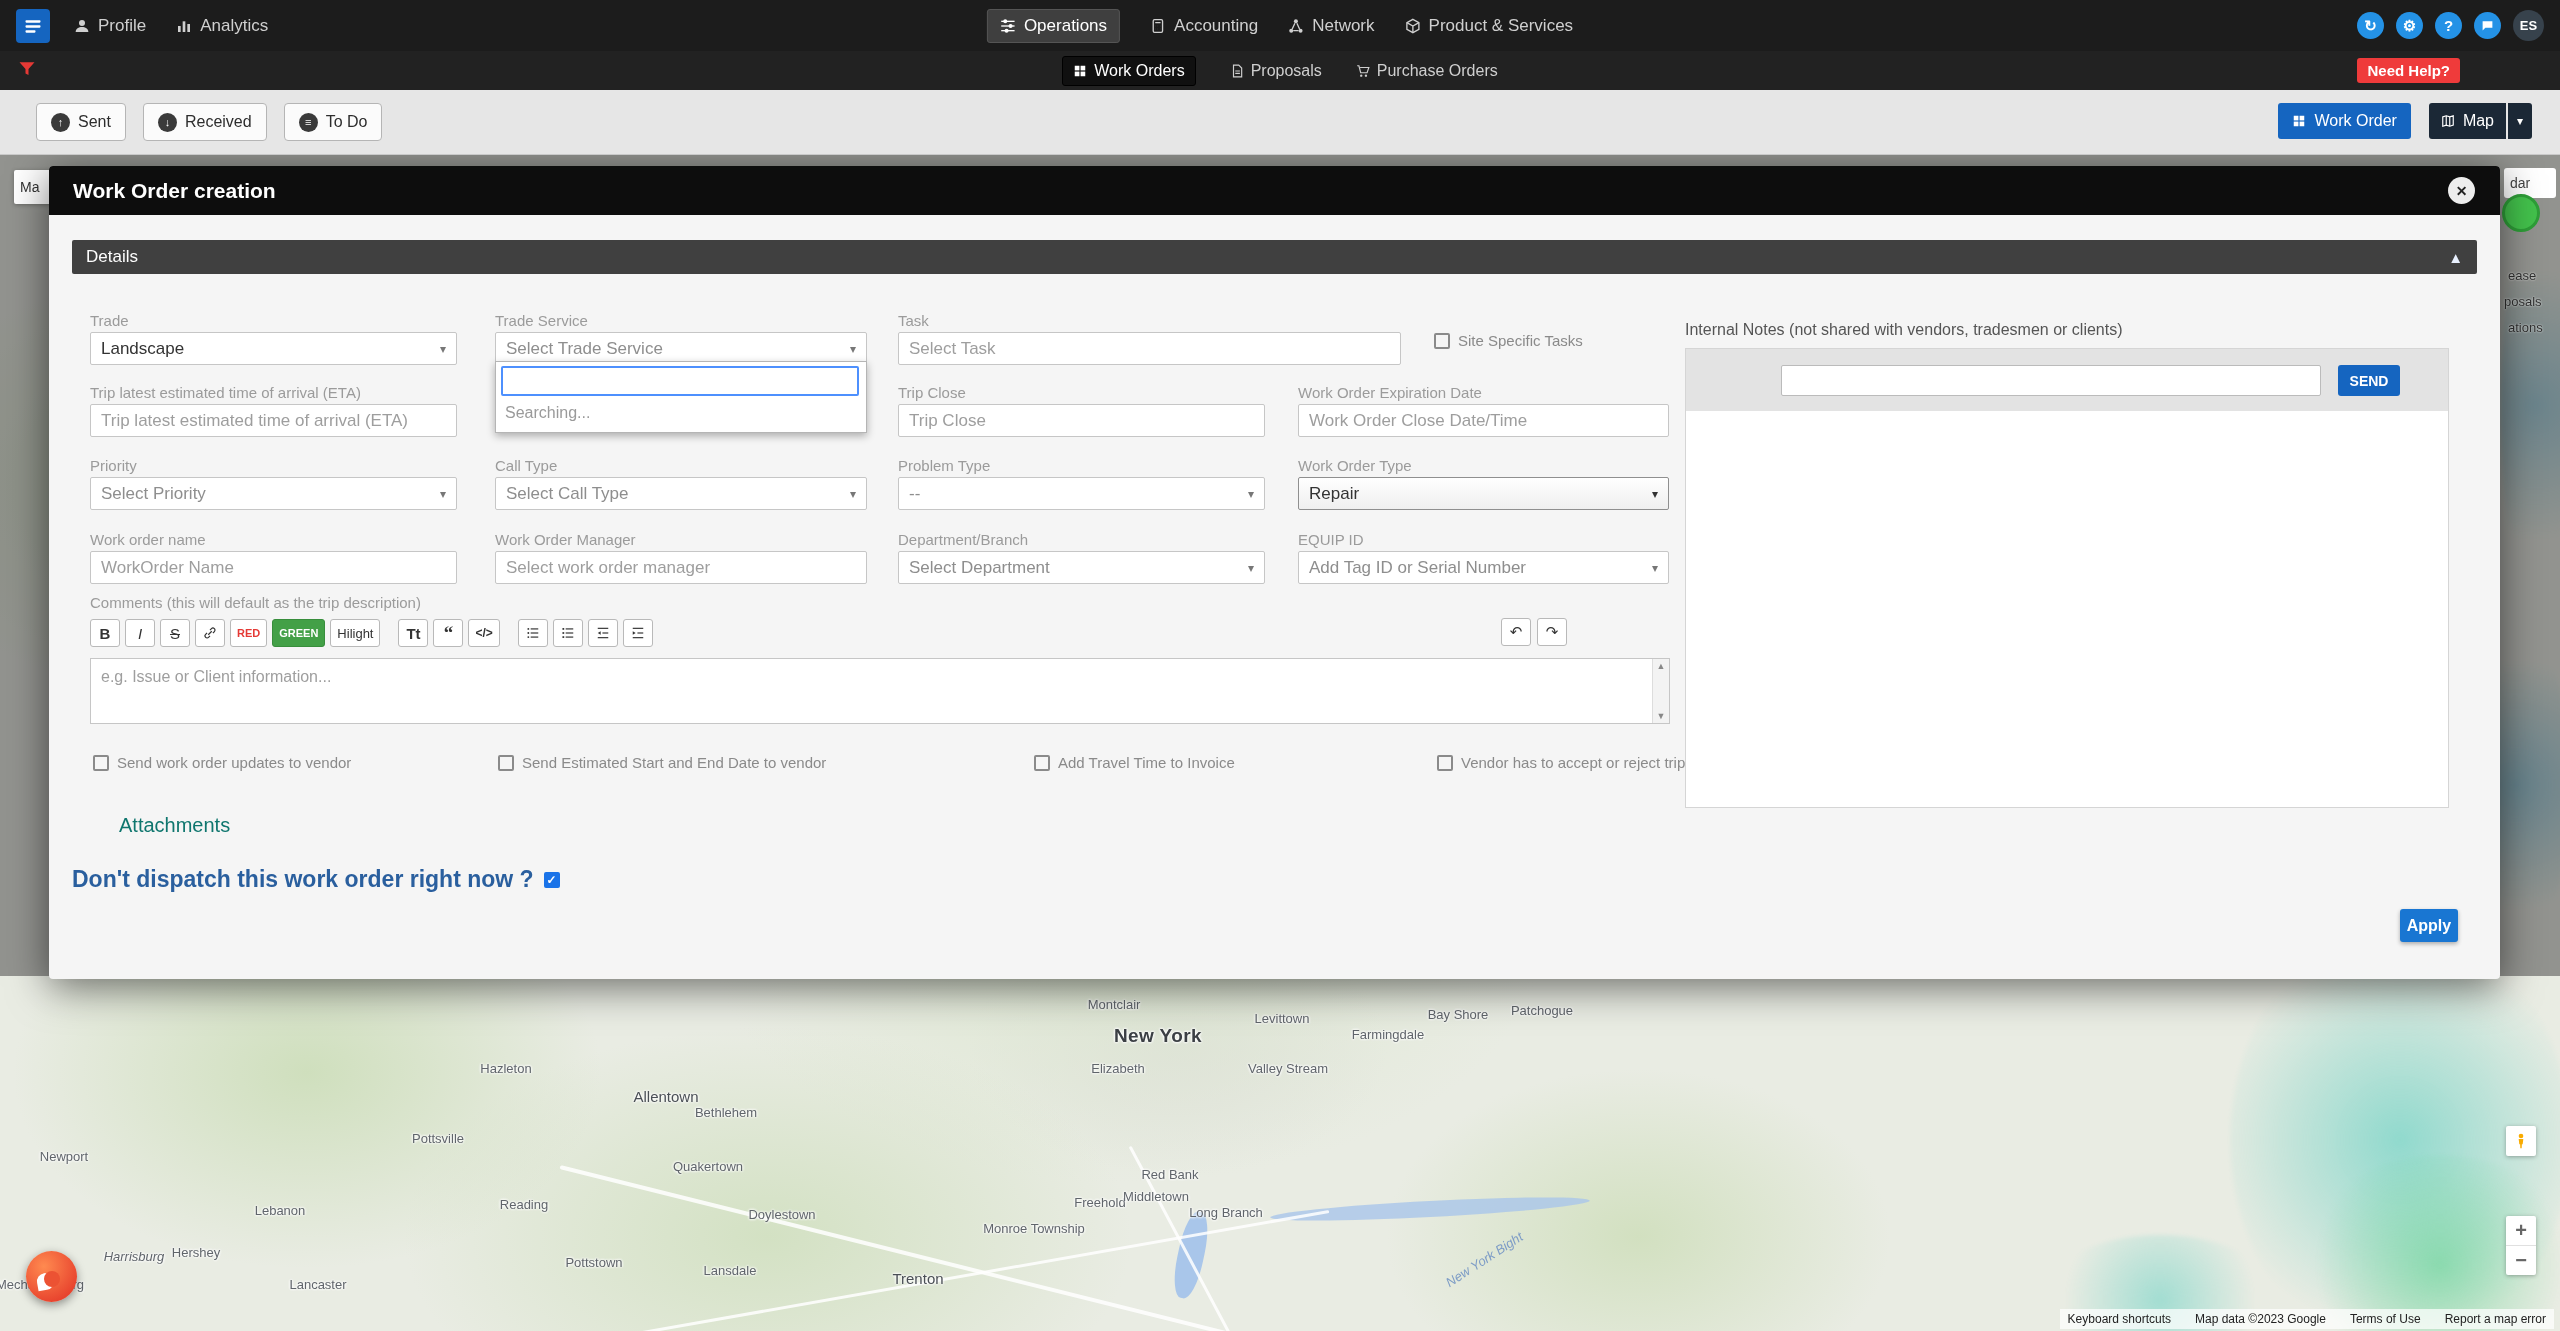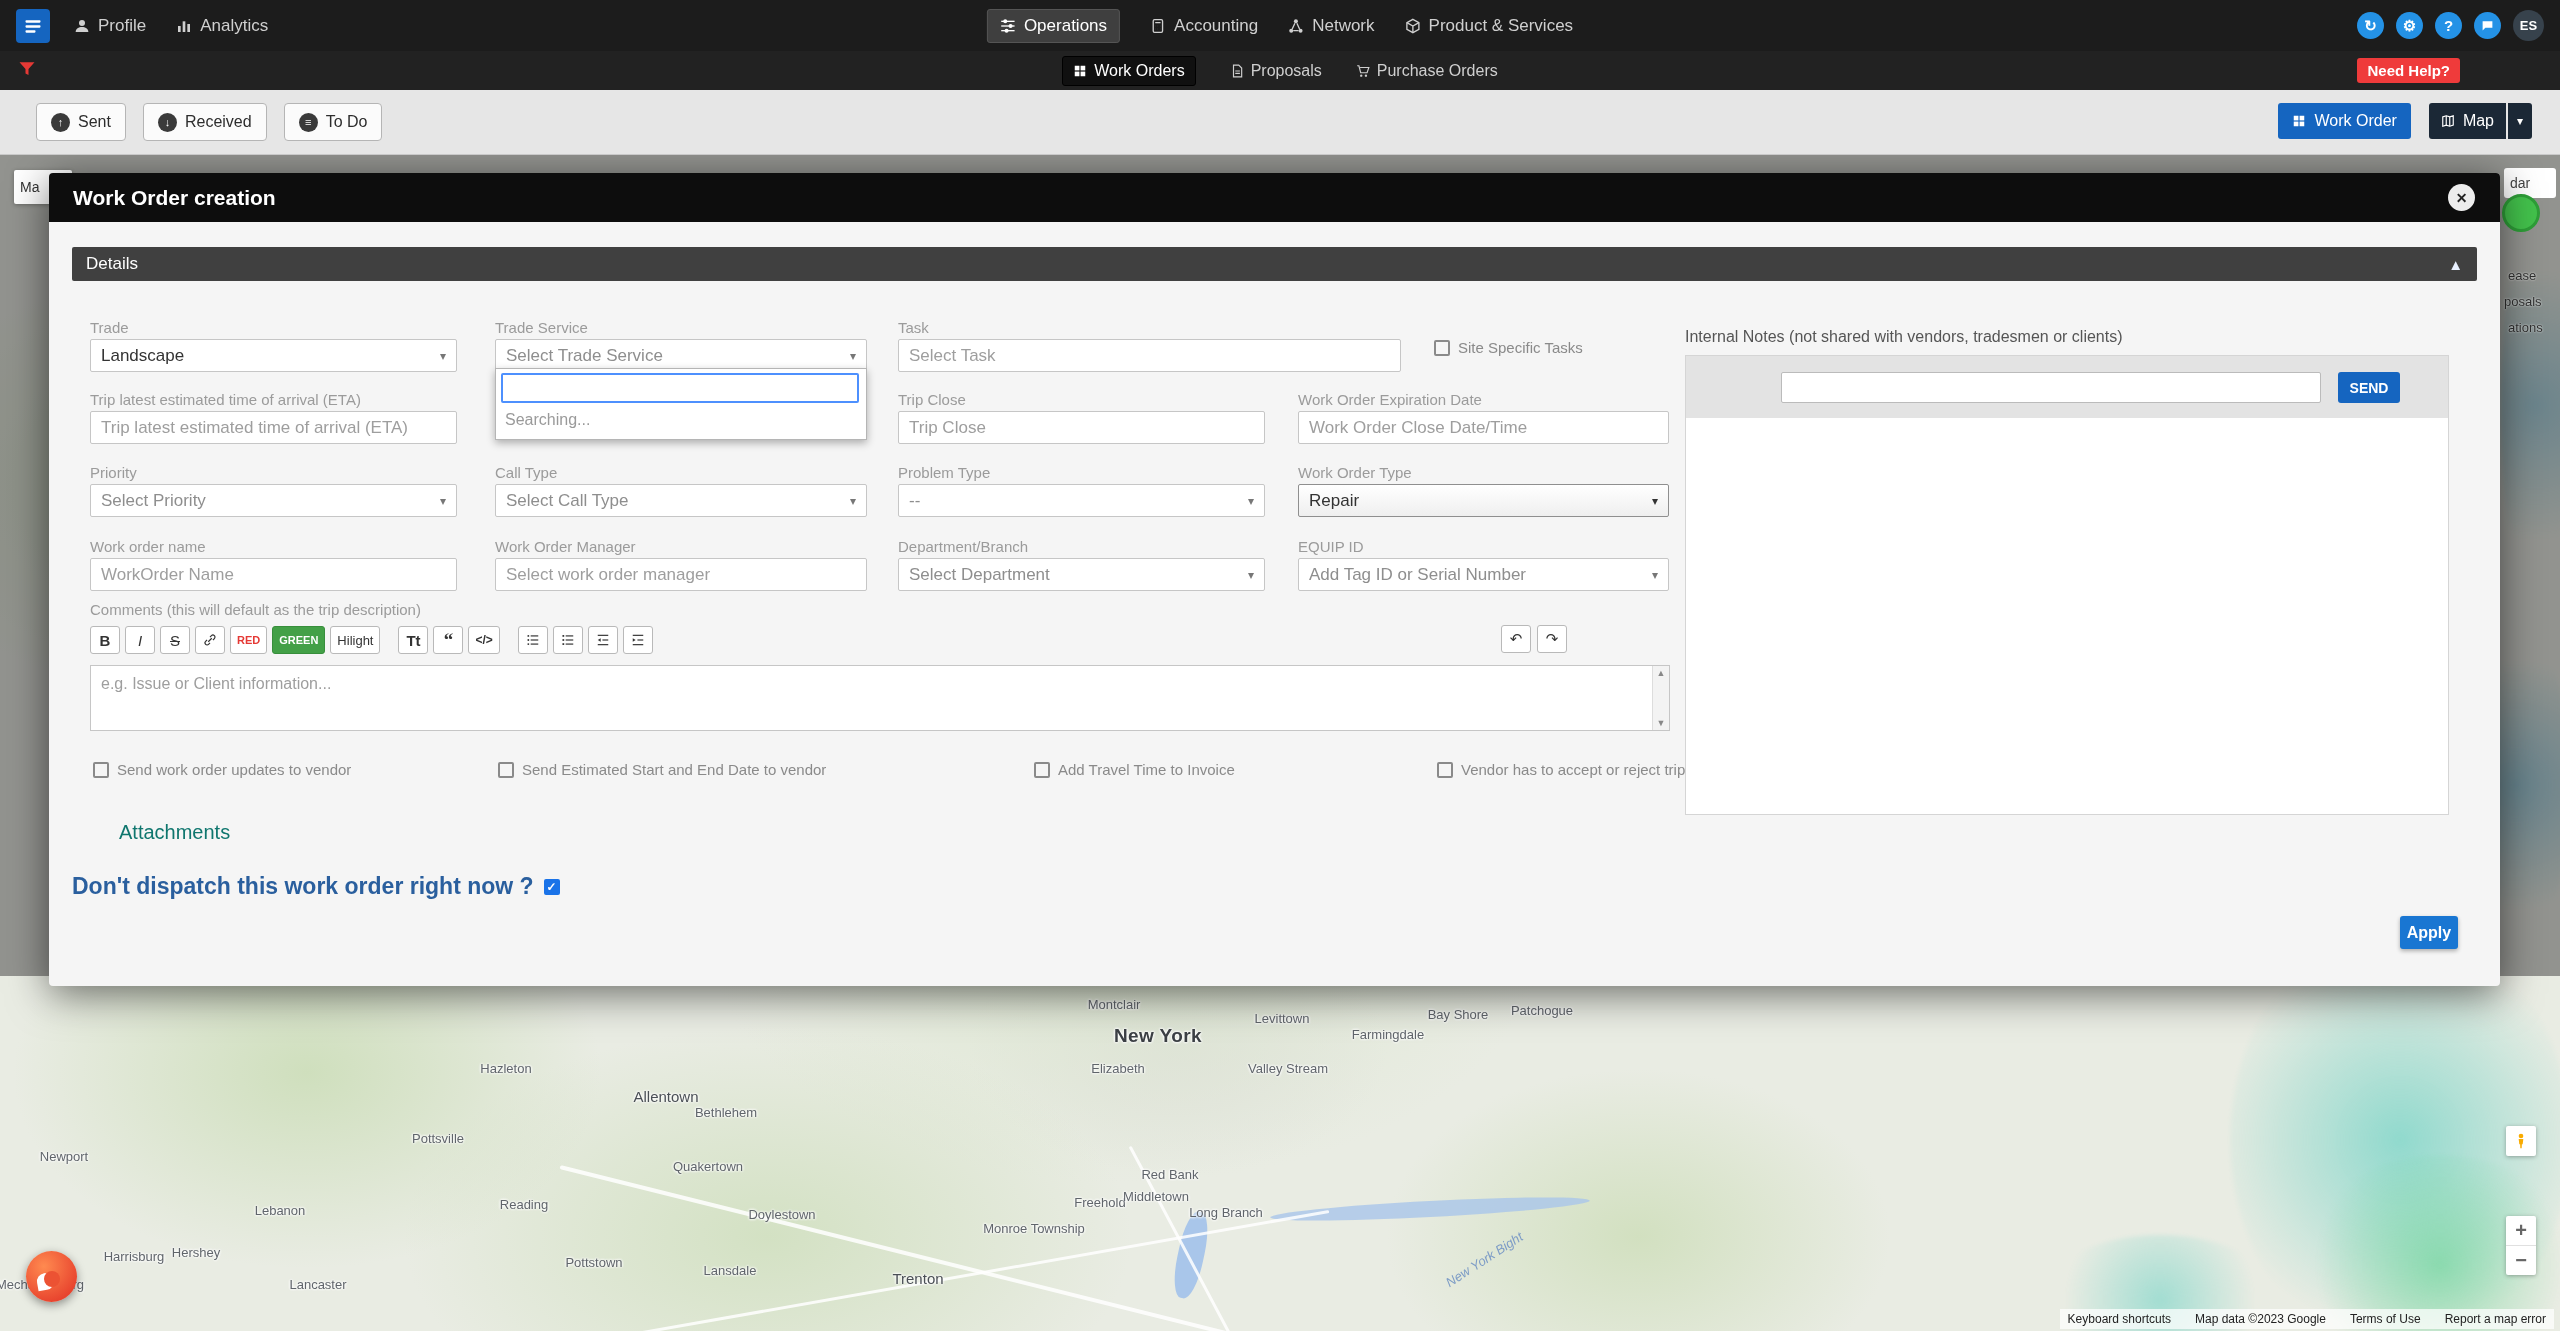--- a/index.html
+++ b/index.html
@@ -77,21 +77,21 @@
   #backdrop{position:absolute;left:0;top:155px;width:2560px;height:821px;background:rgba(40,40,40,.45);z-index:5}
   .frag{position:absolute;z-index:6}
   #frag-maptype{left:14px;top:170px;width:58px;height:34px;background:#fff;border-radius:2px;box-shadow:0 1px 4px rgba(0,0,0,.3);
                 display:flex;align-items:center;padding-left:6px;font-size:14px;color:#333;box-sizing:border-box}
   #frag-calendar{left:2504px;top:168px;width:52px;height:30px;background:#fff;border-radius:3px;display:flex;
                  align-items:center;padding-left:6px;font-size:14px;color:#444;box-sizing:border-box}
   #frag-green{left:2502px;top:194px;width:38px;height:38px;border-radius:50%;background:#43c24c;border:3px solid #2e9e38;box-sizing:border-box}
   .frag-txt{font-size:13px;color:#2f2f2f;text-shadow:0 0 2px #fff}
 
   
-  #modal{position:absolute;left:49px;top:173px;width:2451px;height:813px;background:#f5f5f5;border-radius:4px;
+  #modal{position:absolute;left:49px;top:166px;width:2451px;height:813px;background:#f5f5f5;border-radius:4px;
          box-shadow:0 8px 40px rgba(0,0,0,.55);z-index:10}
   .m-head{position:absolute;left:0;top:0;width:100%;height:49px;background:#0d0d0d;border-radius:4px 4px 0 0;
           display:flex;align-items:center;padding:0 24px;box-sizing:border-box}
   .m-title{color:#fff;font-size:21px;font-weight:bold}
   .m-close{position:absolute;right:25px;top:11px;width:27px;height:27px;border-radius:50%;background:#ededed;
            color:#222;display:flex;align-items:center;justify-content:center;font-size:14px;font-weight:bold}
   .m-details{position:absolute;left:23px;top:74px;width:2405px;height:34px;background:#404040;border-radius:2px;
              display:flex;align-items:center;padding:4px 14px;box-sizing:border-box;color:#fdfdfd;font-size:17px}
   .m-details .chev{margin-left:auto;color:#e8f0fe;font-size:15px}
 
@@ -194,21 +194,21 @@
     <span class="mlabel " style="left: 782px; top: 1214px; text-align: center;">Doylestown</span>
     <span class="mlabel " style="left: 708px; top: 1166px;">Quakertown</span>
     <span class="mlabel " style="left: 726px; top: 1112px;">Bethlehem</span>
     <span class="mlabel " style="left: 730px; top: 1270px;">Lansdale</span>
     <span class="mlabel " style="left: 594px; top: 1262px;">Pottstown</span>
     <span class="mlabel " style="left: 524px; top: 1204px;">Reading</span>
     <span class="mlabel " style="left: 438px; top: 1138px;">Pottsville</span>
     <span class="mlabel " style="left: 506px; top: 1068px;">Hazleton</span>
     <span class="mlabel " style="left: 280px; top: 1210px;">Lebanon</span>
     <span class="mlabel " style="left: 318px; top: 1284px;">Lancaster</span>
-    <span class="mlabel " style="left: 134px; top: 1256px;">Harrisburg</span>
+    <span class="mlabel " style="left: 134px; top: 1256px; font-style: italic;">Harrisburg</span>
     <span class="mlabel " style="left: 196px; top: 1252px;">Hershey</span>
     <span class="mlabel " style="left: 64px; top: 1156px;">Newport</span>
     <span class="mlabel " style="left: 40px; top: 1284px;">Mechanicsburg</span>
   </div>
 <div class="water-label">New York Bight</div>
 
 <div class="map-ctl" id="pegman">
   <svg width="16" height="16" viewBox="0 0 24 24" fill="#f9ab00">
     <circle cx="12" cy="4.5" r="3.5"></circle>
       <path d="M8.5 9h7l-1 8h-1.2l-.3 6h-2l-.3-6H9.5z"></path>

